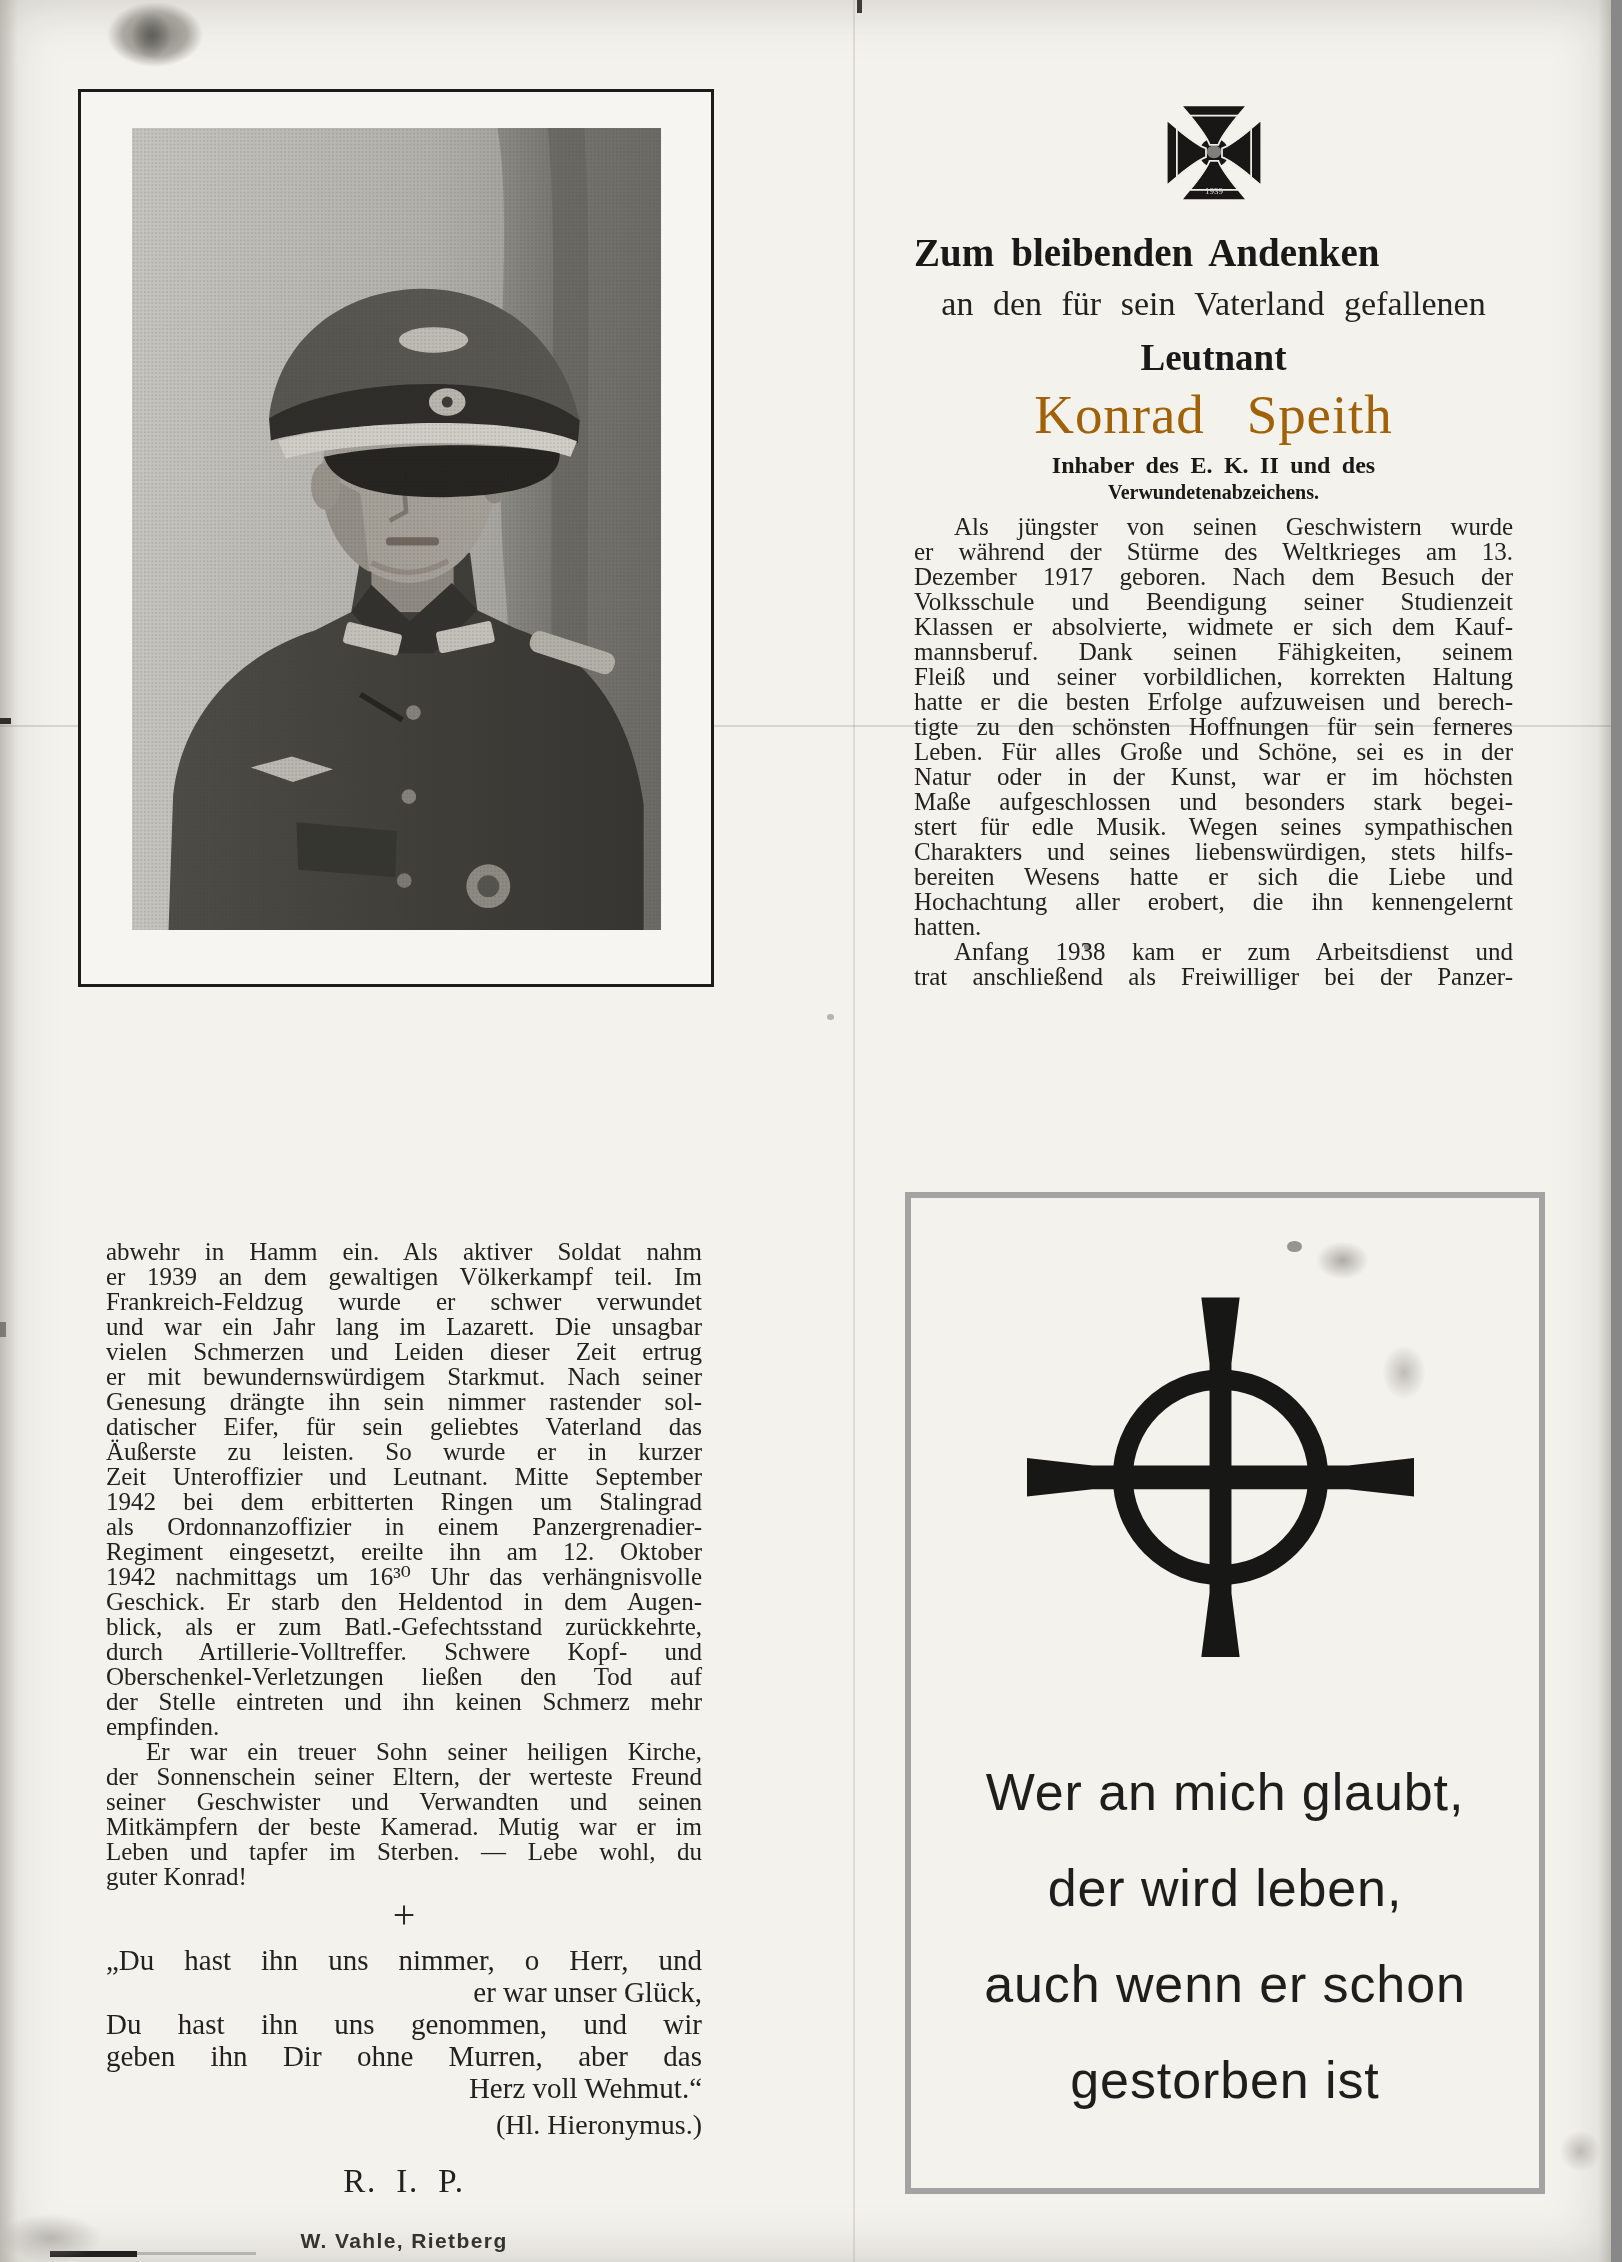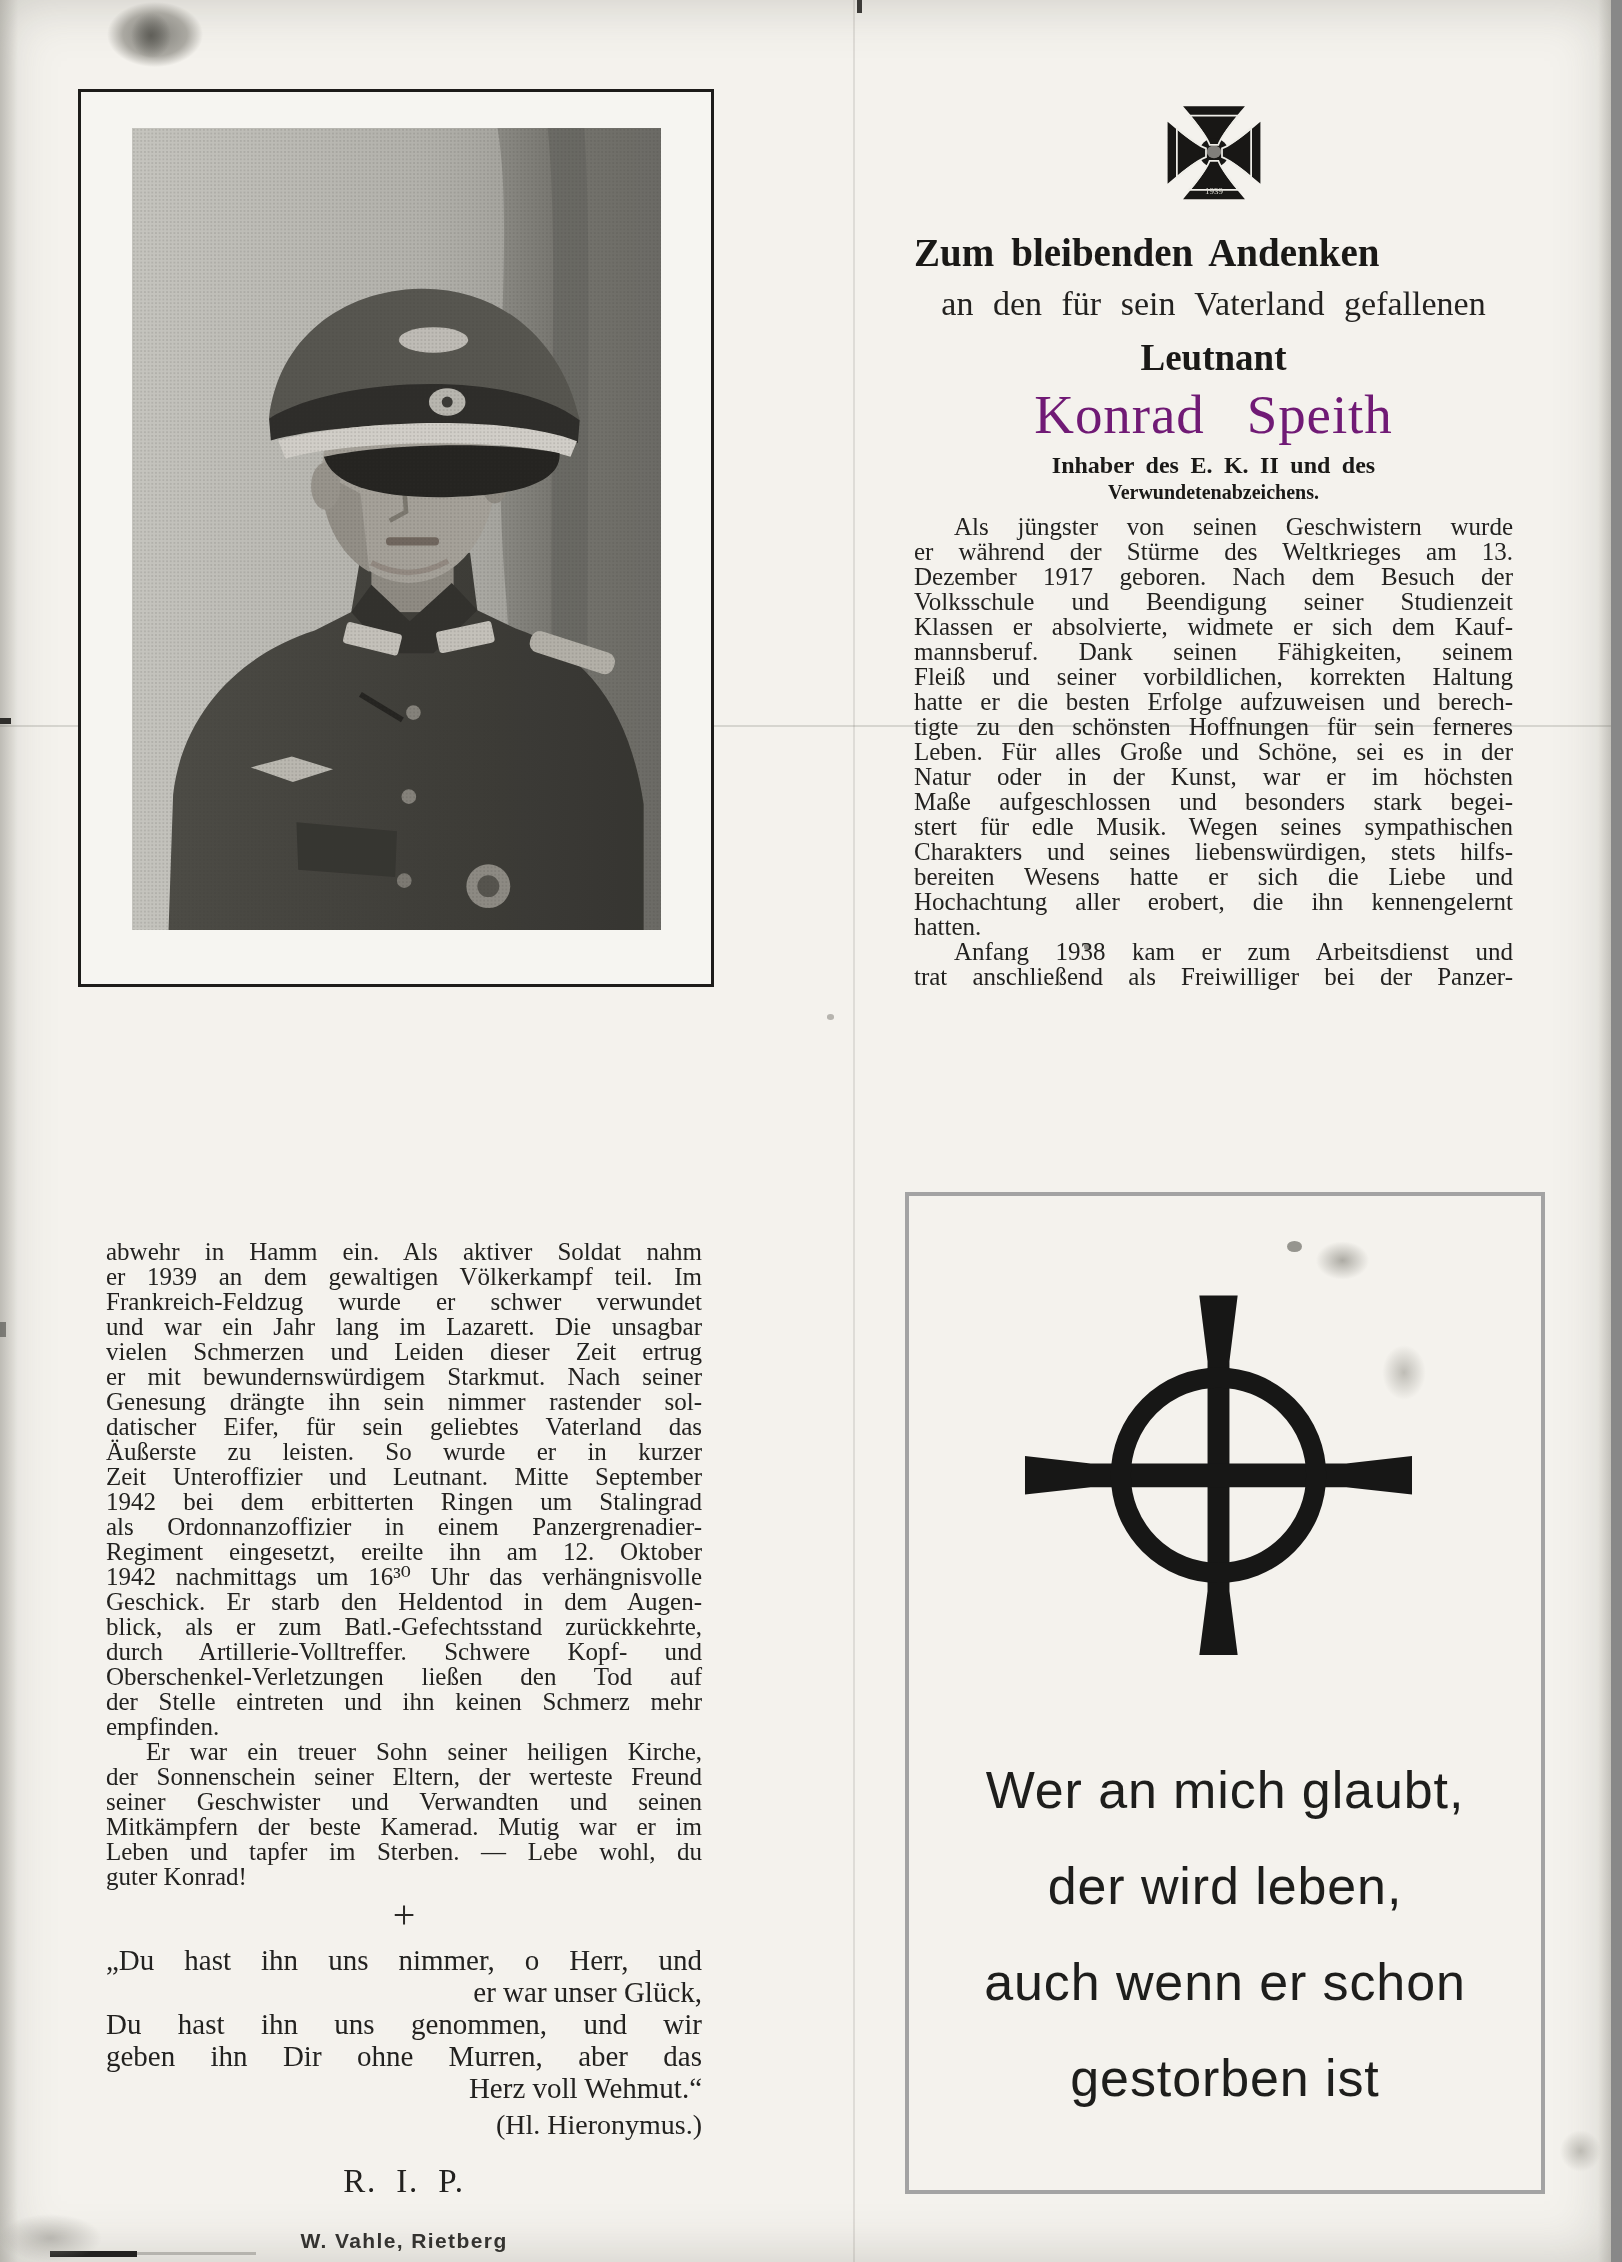--- a/index.html
+++ b/index.html
@@ -47,21 +47,21 @@
   .halftone { left:51px; top:36px; width:529px; height:802px;
     background-image:radial-gradient(rgba(55,54,50,.13) 0.9px, transparent 1.3px);
     background-size:3.7px 3.7px; }
 
   
   .page2 { left:914px; top:82px; width:599px; }
   .emblem { display:block; margin:18.3px auto 0 auto; }
   .p2-title   { margin-top:20px; text-align:left; font-size:39px; font-weight:bold; word-spacing:7.3px; line-height:44px; color:#1a1917; }
   .p2-sub     { margin-top:9.1px; text-align:center; font-size:34px; word-spacing:11px; line-height:40px; }
   .p2-rank    { margin-top:12.8px; text-align:center; font-size:37px; font-weight:bold; line-height:42px; color:#1a1917; }
-  .p2-name    { margin-top:5.5px;  text-align:center; font-size:55px; line-height:60px; word-spacing:27.4px; letter-spacing:0.9px; color:#701a75; }
+  .p2-name    { margin-top:5.5px;  text-align:center; font-size:55px; line-height:60px; word-spacing:27.4px; letter-spacing:0.9px; color:#a16207; }
   .p2-hon1    { margin-top:7.3px;  text-align:center; font-size:24px; font-weight:bold; line-height:27.4px; word-spacing:5.5px; color:#1a1917; }
   .p2-hon2    { text-align:center; font-size:20px; font-weight:bold; line-height:27.4px; word-spacing:5.5px; color:#1a1917; }
   .p2-body    { margin-top:7.3px; }
 
   
   .tcol .tline { font-size:25px; line-height:25px; text-align:justify; text-align-last:justify; white-space:normal; }
   .tcol .tline.end { text-align-last:left; }
   .tcol .tline.ind { text-indent:40px; }
 
   
@@ -69,21 +69,21 @@
   .p3-cross { margin-top:3.7px; text-align:center; font-size:40px; line-height:44px; font-weight:400; color:#2a2926; }
   .quote { margin-top:7.3px; }
   .quote .tline { font-size:29px; line-height:32px; text-align:justify; text-align-last:justify; }
   .quote .tline.r { text-align:right; text-align-last:right; }
   .p3-attr { margin-top:5.5px; text-align:right; font-size:28px; line-height:32px; }
   .p3-rip  { margin-top:22px; text-align:center; font-size:33px; line-height:37px; word-spacing:9.1px; letter-spacing:1.8px; }
   .p3-printer { margin-top:29px; text-align:center; font-size:21px; line-height:24px; font-weight:bold;
     font-family:"Liberation Sans","DejaVu Sans",sans-serif; letter-spacing:1.4px; color:#343330; }
 
   
-  .verse-box { left:905px; top:1192px; width:640px; height:1002px; border:4px solid #a3a3a3; }
+  .verse-box { left:905px; top:1192px; width:640px; height:1002px; border:6px solid #a3a3a3; }
   .celtic { position:absolute; left:95px; top:81px; }
   .verse { position:absolute; left:0; right:0; top:546px; }
   .verse .tline { font-family:"Liberation Sans","DejaVu Sans",sans-serif; font-size:52px; line-height:96px;
     text-align:center; text-align-last:center; color:#1e1e1c; letter-spacing:0.9px; }
 </style>
 </head>
 <body>
 
 <div id="scan">
 

